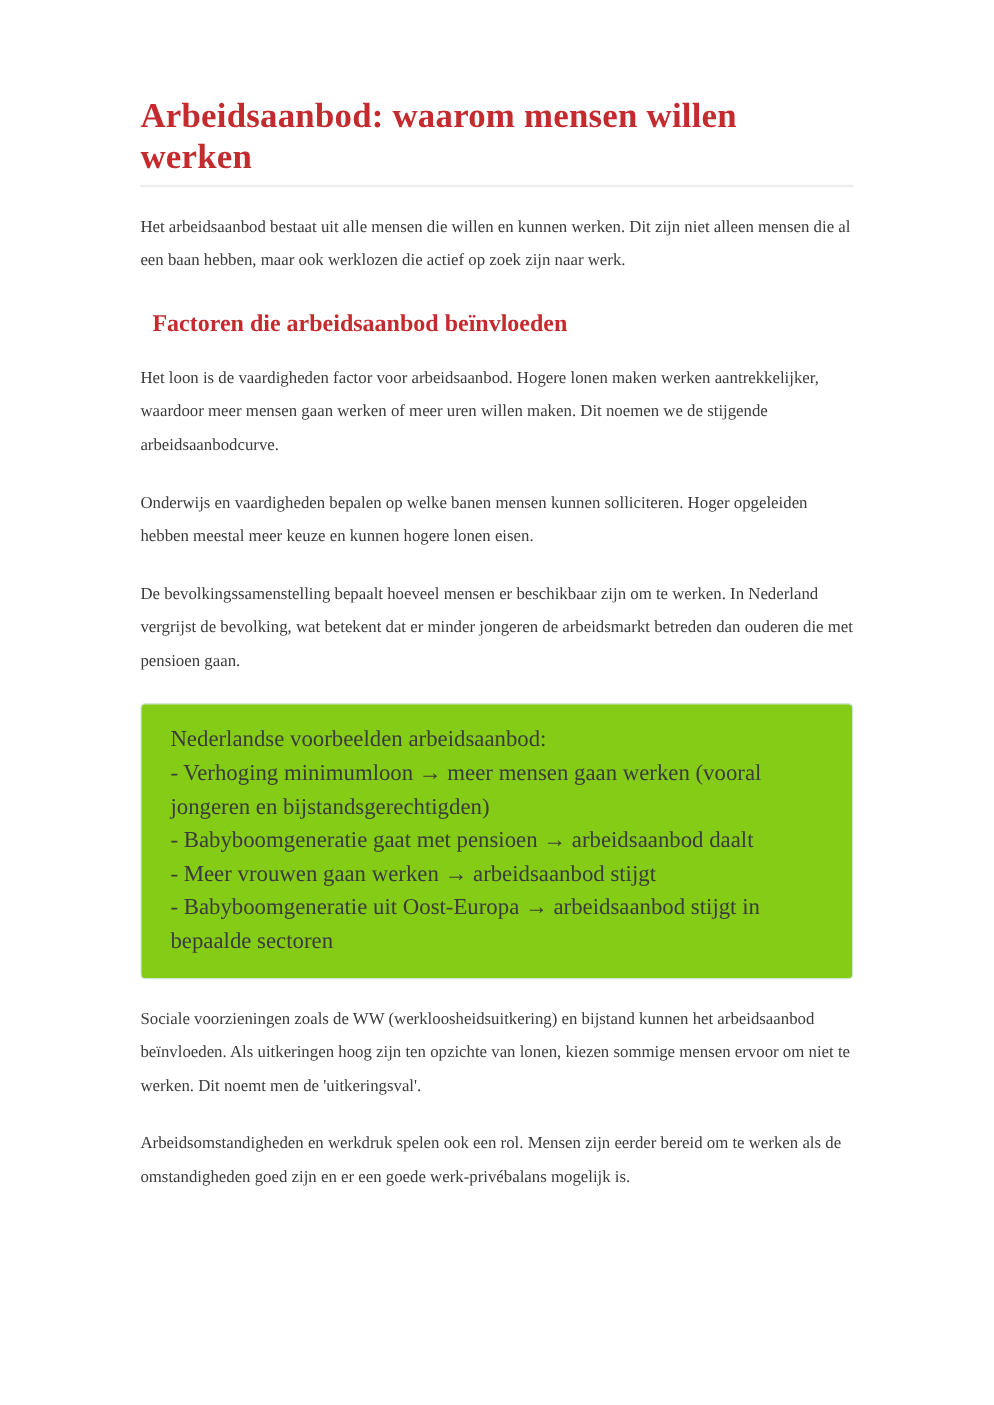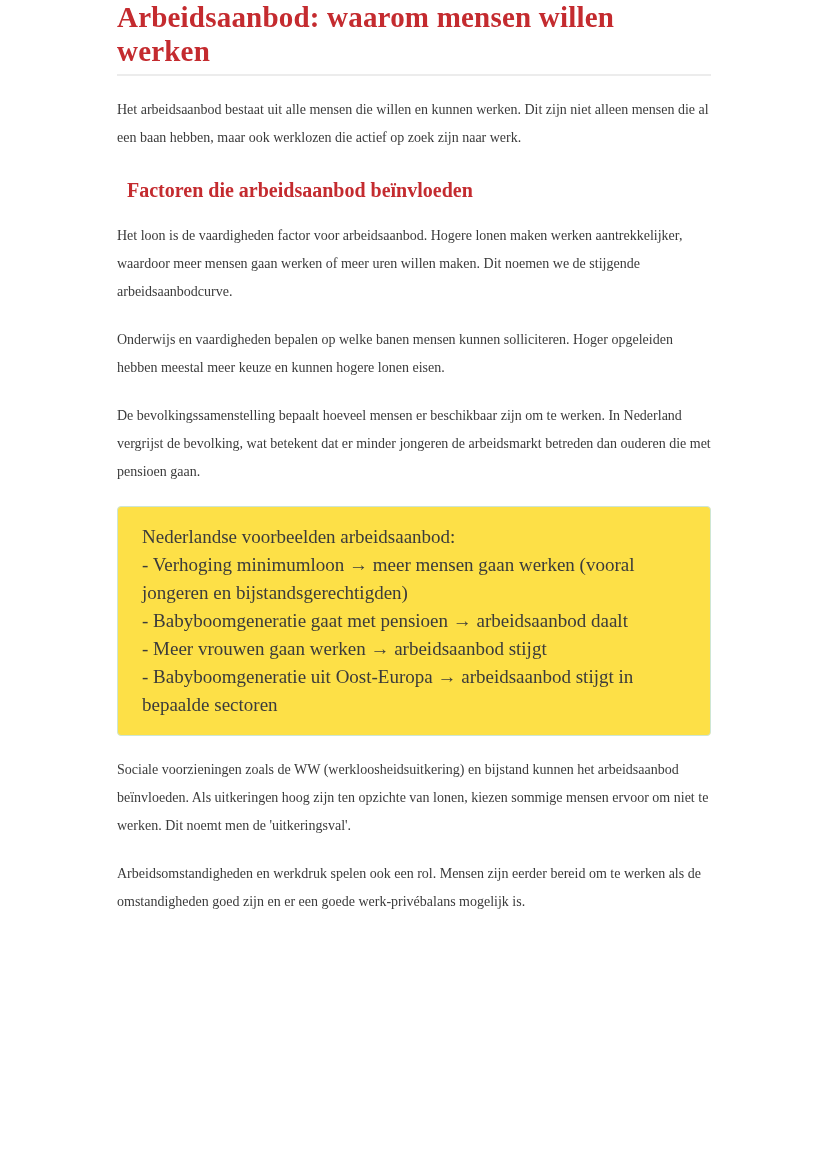--- a/index.html
+++ b/index.html
@@ -10,20 +10,21 @@
   body {
     width: 828px;
     min-height: 1171px;
     font-family: "Liberation Serif", "DejaVu Serif", serif;
     color: #3b3b3b;
     -webkit-font-smoothing: antialiased;
   }
   .page {
     width: 594px;
     margin: 0 auto;
+    padding-top: 80px;
   }
   h1.doc-title {
     margin: 0;
     font-size: 29px;
     line-height: 34px;
     font-weight: 700;
     color: #c42b2f;
     letter-spacing: 0.2px;
   }
   hr.title-divider {
@@ -39,21 +40,21 @@
   h2.section-heading {
     margin: 26px 0 20px 10px;
     font-size: 20px;
     line-height: 24px;
     font-weight: 700;
     color: #c42b2f;
   }
   .example-box {
     margin: 20px 0;
     padding: 16px 24px;
-    background: #fde047;
+    background: #84cc16;
     border: 1px solid #cde6d4;
     border-radius: 4px;
   }
   .example-box .box-line {
     font-size: 19px;
     line-height: 28px;
     color: #3b3b3b;
   }
 </style>
 </head>

